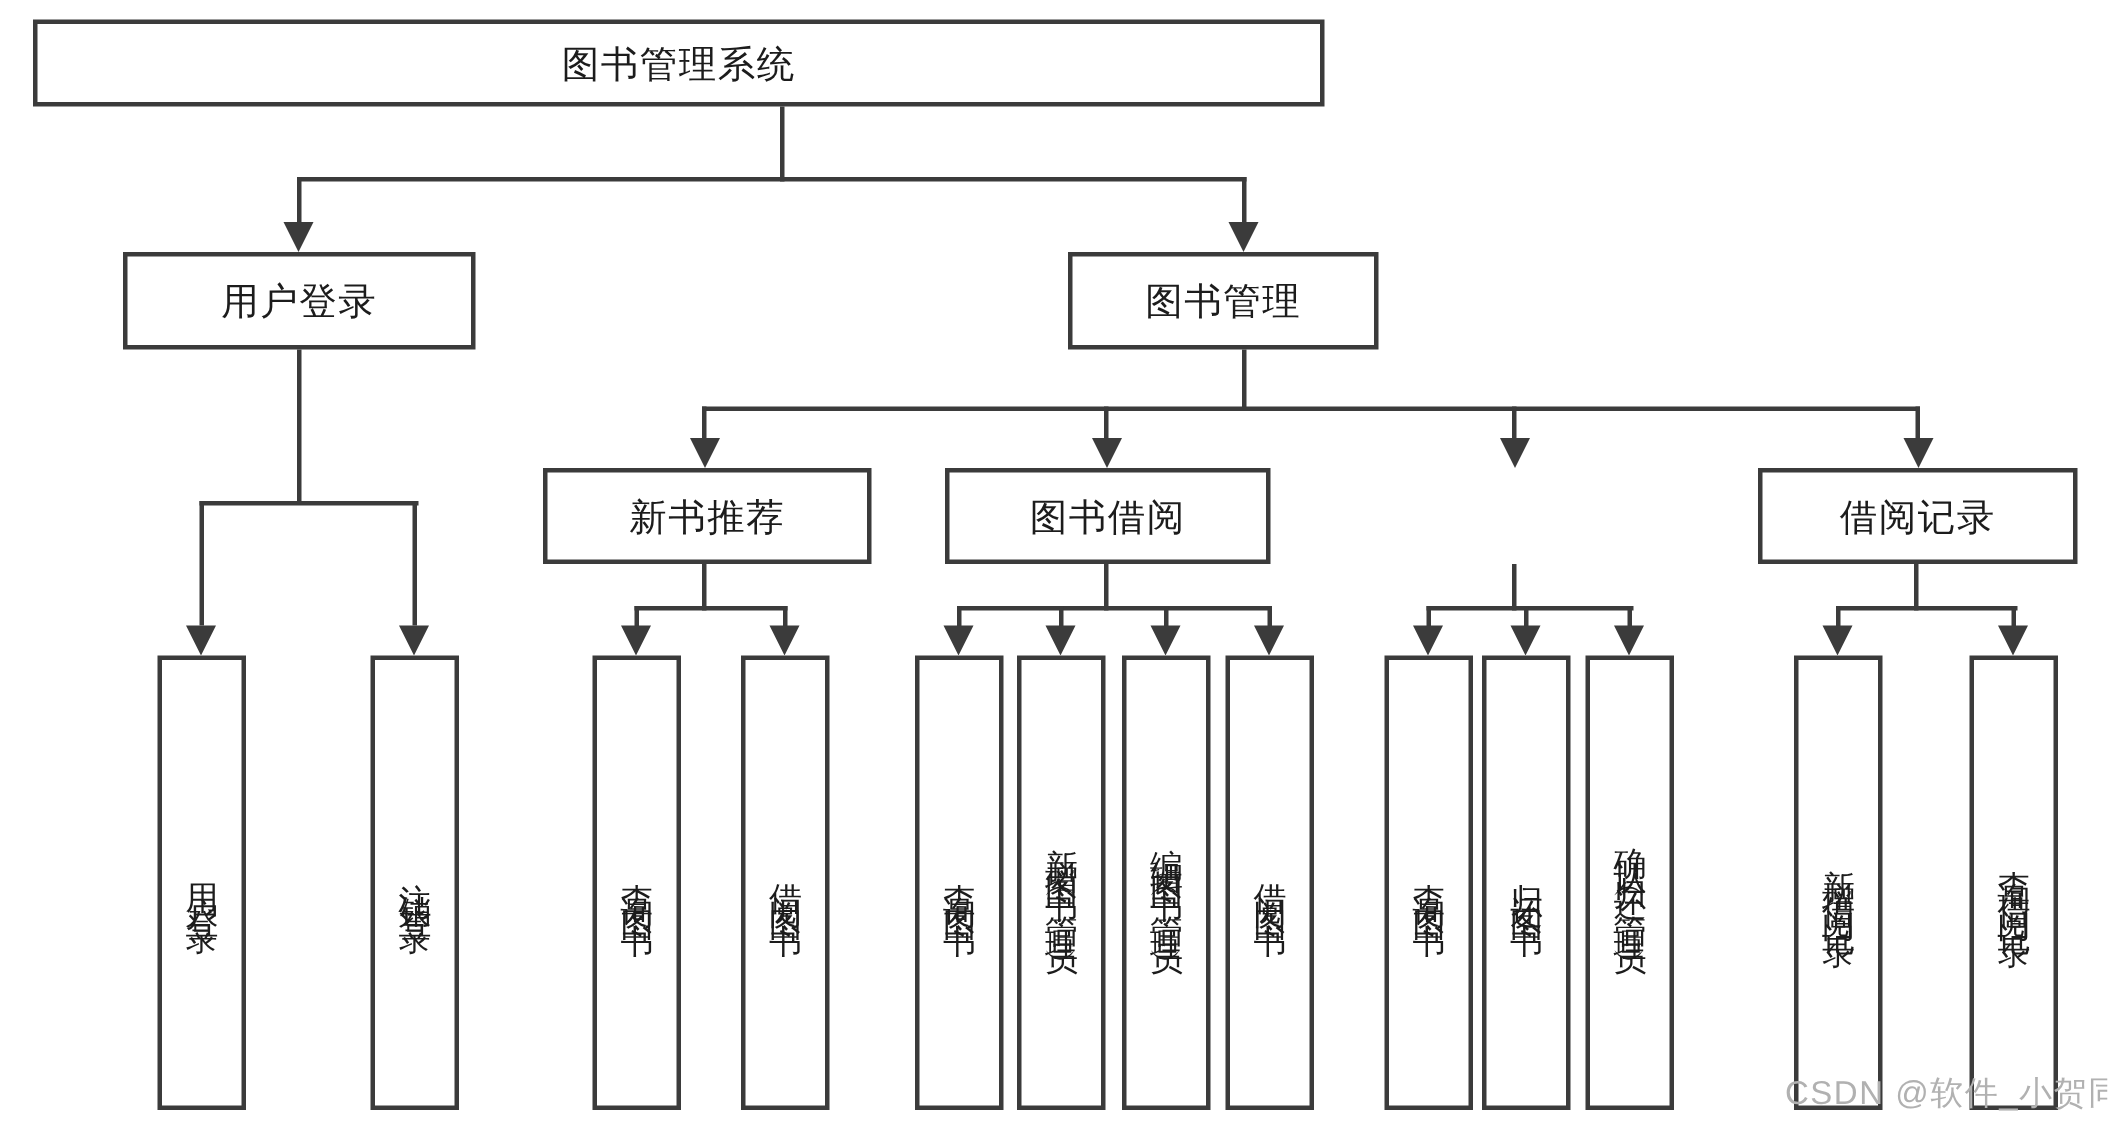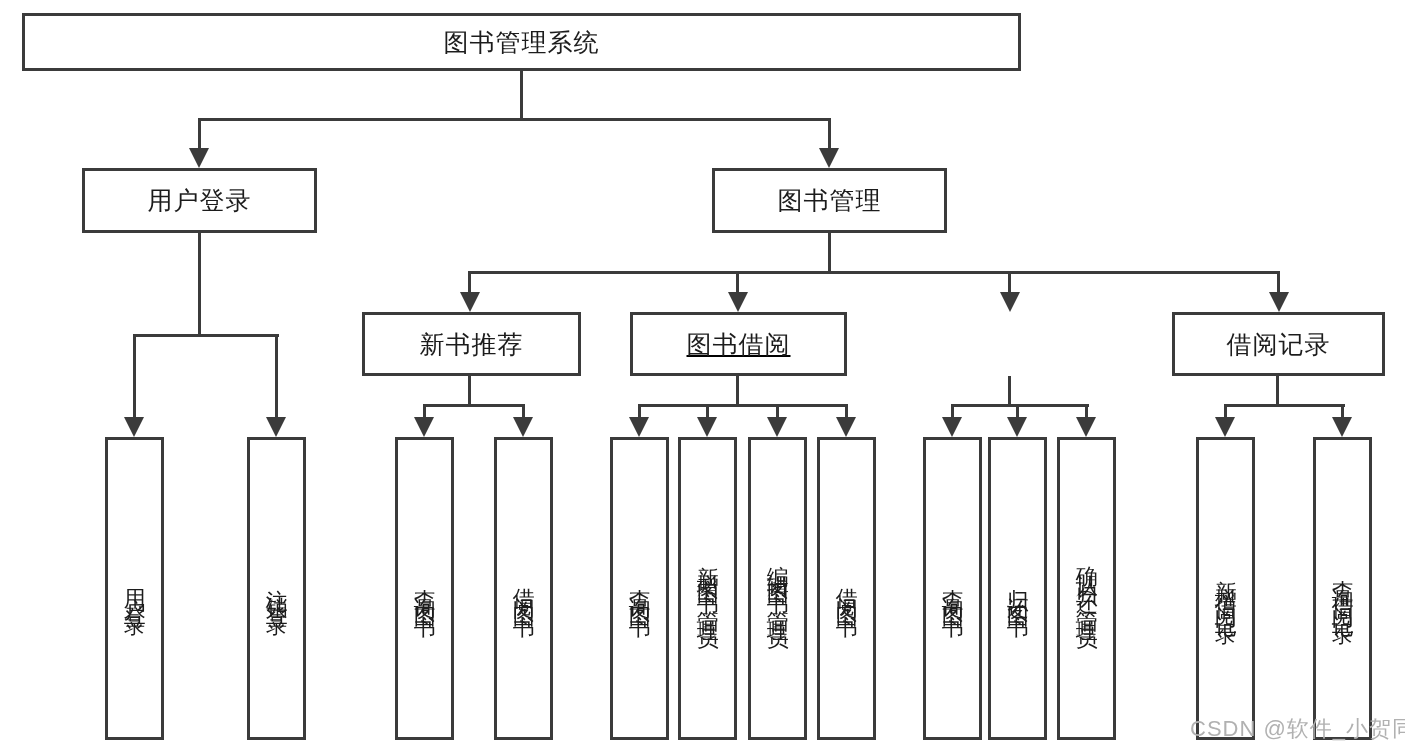--- a/index.html
+++ b/index.html
@@ -32,35 +32,35 @@
     position:absolute; left:1190px; top:714px;
     font-size:22px; color:var(--watermark_color,#b1b1b1);
     letter-spacing:1px; white-space:nowrap; z-index:5;
   }
 </style>
 </head>
 <body>
 
 <div class="canvas">
 
-  <div class="box" style="left:22px; top:13px; width:999px; height:58px;">
+  <div class="box" style="left:22px; top:13px; width:861px; height:58px;">
     <span class="lbl">图书管理系统</span>
   </div>
 
   <div class="line" style="left:520px; top:71px; width:3px; height:50px;"></div>
   <div class="line" style="left:198px; top:118px; width:633px; height:3px;"></div>
   <div class="line" style="left:198px; top:118px; width:3px; height:32px;"></div>
   <div class="arrow" style="left:189px; top:148px;"></div>
   <div class="line" style="left:828px; top:118px; width:3px; height:32px;"></div>
   <div class="arrow" style="left:819px; top:148px;"></div>
 
   <div class="box" style="left:82px; top:168px; width:235px; height:65px;">
     <span class="lbl">用户登录</span>
   </div>
-  <div class="box" style="left:712px; top:168px; width:235px; height:65px;">
+  <div class="box" style="left:712px; top:168px; width:207px; height:65px;">
     <span class="lbl">图书管理</span>
   </div>
 
   <div class="line" style="left:198px; top:233px; width:3px; height:103px;"></div>
   <div class="line" style="left:133px; top:334px; width:146px; height:3px;"></div>
   <div class="line" style="left:133px; top:334px; width:3px; height:83px;"></div>
   <div class="arrow" style="left:124px; top:417px;"></div>
   <div class="line" style="left:275px; top:334px; width:3px; height:83px;"></div>
   <div class="arrow" style="left:266px; top:417px;"></div>
 
@@ -71,21 +71,21 @@
   <div class="line" style="left:736px; top:271px; width:3px; height:24px;"></div>
   <div class="arrow" style="left:728px; top:292px;"></div>
   <div class="line" style="left:1008px; top:271px; width:3px; height:24px;"></div>
   <div class="arrow" style="left:1000px; top:292px;"></div>
   <div class="line" style="left:1277px; top:271px; width:3px; height:24px;"></div>
   <div class="arrow" style="left:1269px; top:292px;"></div>
 
   <div class="box" style="left:362px; top:312px; width:219px; height:64px;text-align:right;">
     <span class="lbl">新书推荐</span>
   </div>
-  <div class="box" style="left:630px; top:312px; width:217px; height:64px;text-decoration:underline;">
+  <div class="box" style="left:630px; top:312px; width:217px; height:64px;">
     <span class="lbl">图书借阅</span>
   </div>
   <div class="box" style="left:1172px; top:312px; width:213px; height:64px;">
     <span class="lbl">借阅记录</span>
   </div>
 
   <div class="line" style="left:468px; top:376px; width:3px; height:31px;"></div>
   <div class="line" style="left:423px; top:404px; width:102px; height:3px;"></div>
   <div class="line" style="left:423px; top:404px; width:3px; height:14px;"></div>
   <div class="arrow" style="left:414px; top:417px;"></div>

